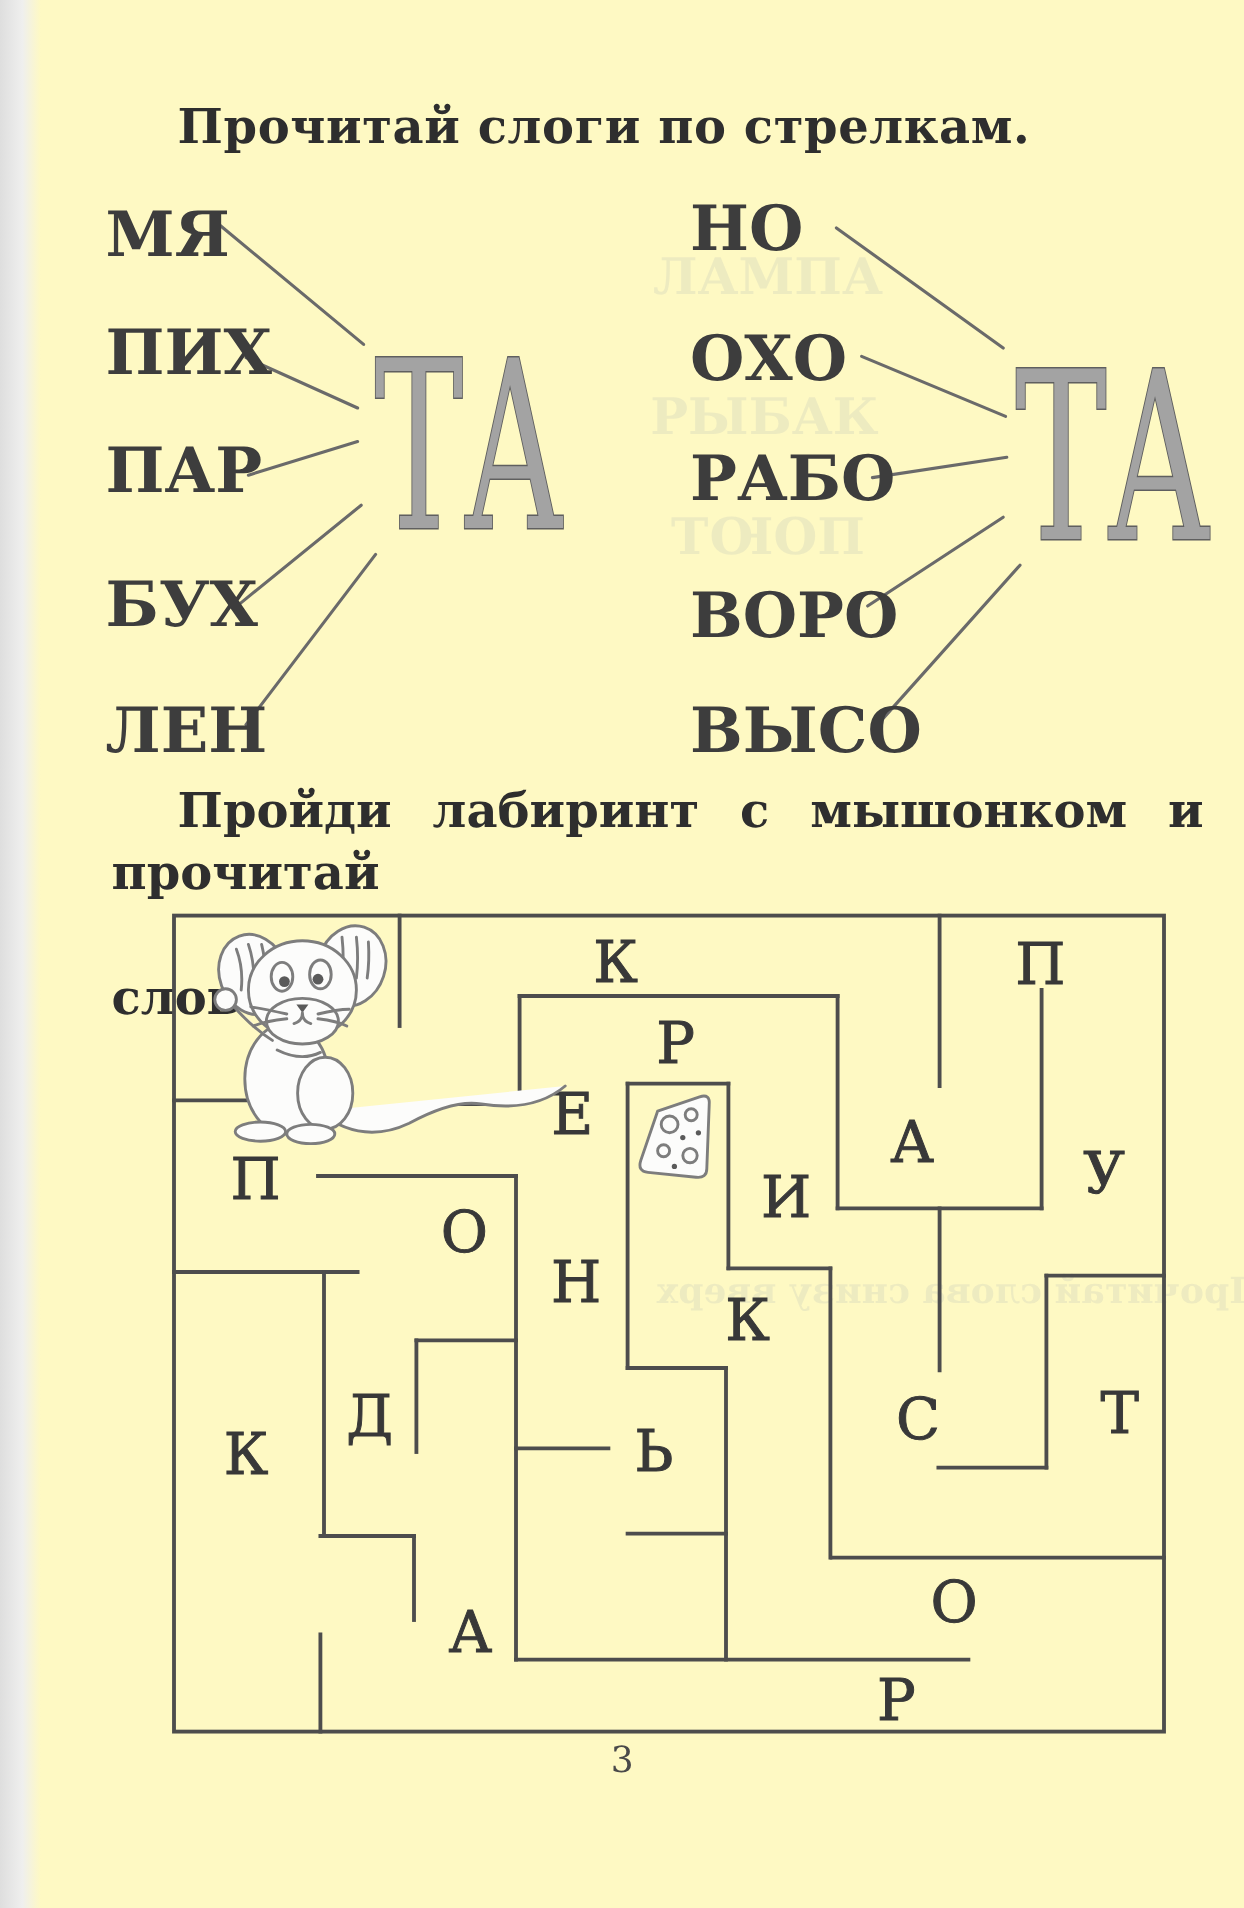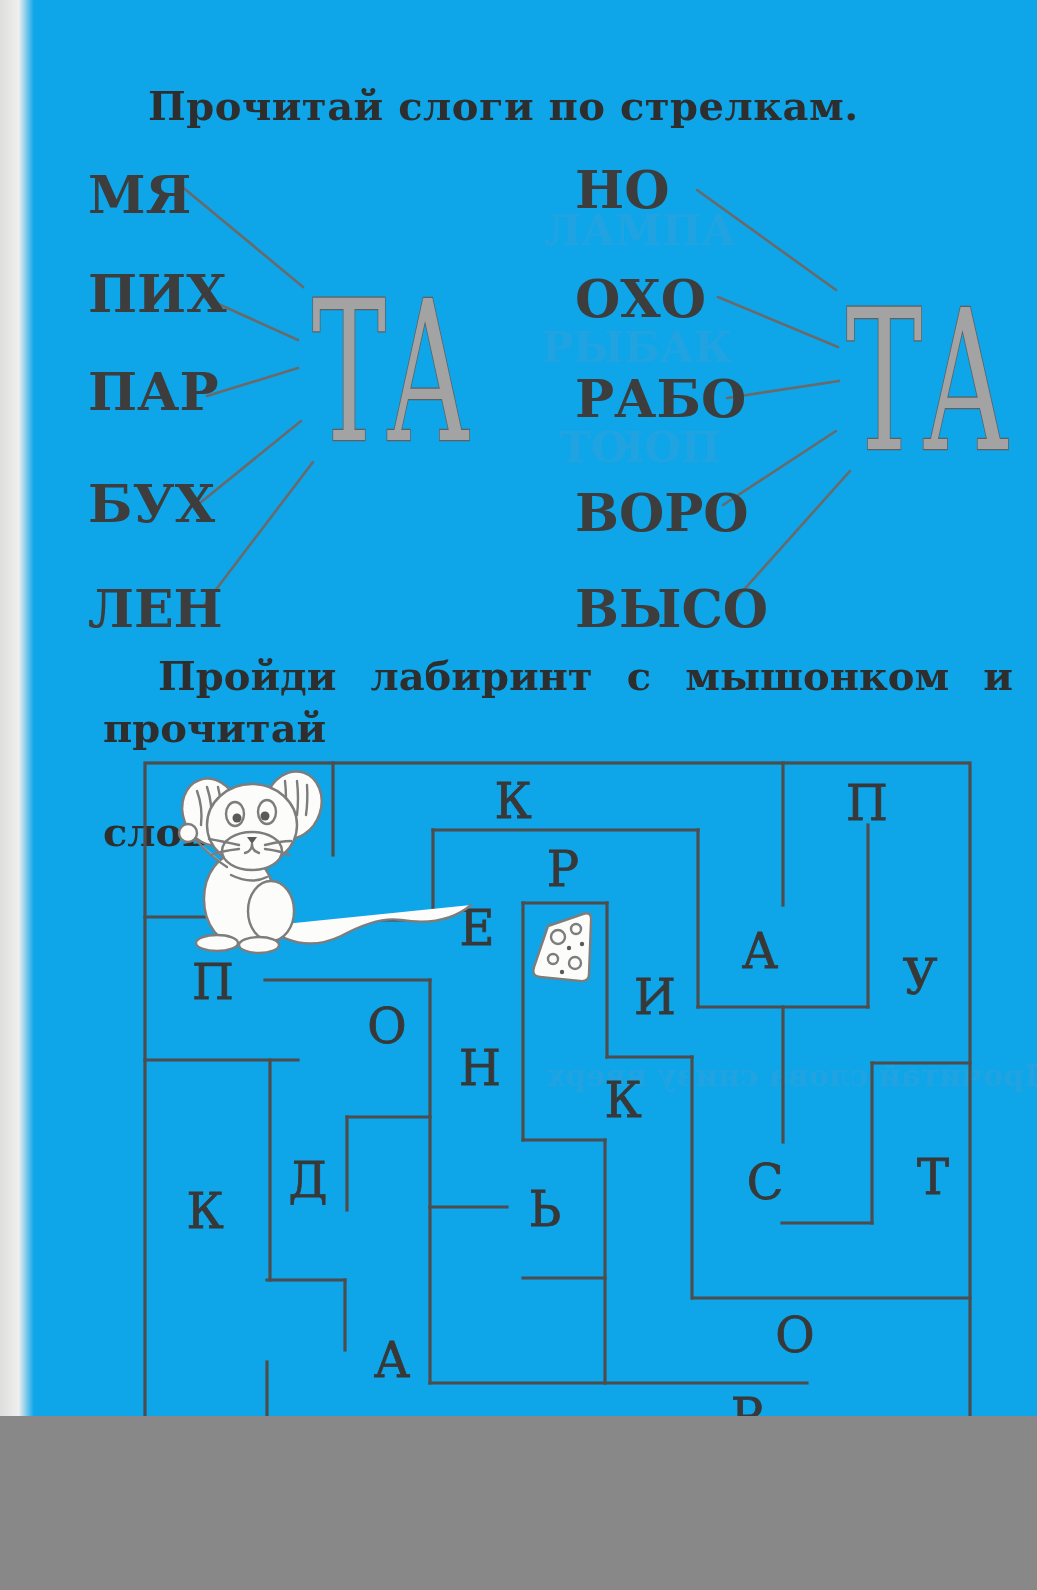--- a/index.html
+++ b/index.html
@@ -1,40 +1,40 @@
 <!DOCTYPE html>
 <html><head>
 <meta charset="utf-8">
 <style>
   html,body{margin:0;padding:0;background:#888;}
   .page{
     position:relative;
-    width:1037px;height:1416px;
+    width:1037px;height:1590px;
     margin:0 auto;
-    background:#0ea5e9;
+    background:#fef9c3;
     overflow:hidden;
     font-family:"DejaVu Serif","Liberation Serif",serif;
     color:#333;
   }
   
   .page::before{
     content:"";position:absolute;left:0;top:0;bottom:0;width:34px;
     background:linear-gradient(90deg,#dedede 0%,#efefee 55%,rgba(252,252,251,0) 100%);
     pointer-events:none;
   }
   .title{
     position:absolute;
     font-weight:bold;
     font-size:40px;
     letter-spacing:0.5px;
     color:#2e2e2e;
     white-space:nowrap;
   }
   #exercise1-title{left:148px;top:82px;}
-  #instruction{position:absolute;left:103px;top:650px;width:910px;
+  #instruction{position:absolute;left:93px;top:650px;width:910px;
     font-weight:bold;font-size:40px;color:#2e2e2e;line-height:52px;}
   #instruction .l1{
     text-indent:55px;
     text-align:justify;
   }
   #instruction .l1::after{content:"";display:inline-block;width:100%;}
   #scene{position:absolute;left:0;top:0;}
   #page-number{
     position:absolute;left:0;right:0;top:1450px;text-align:center;
     font-size:30px;color:#4a4a4a;

